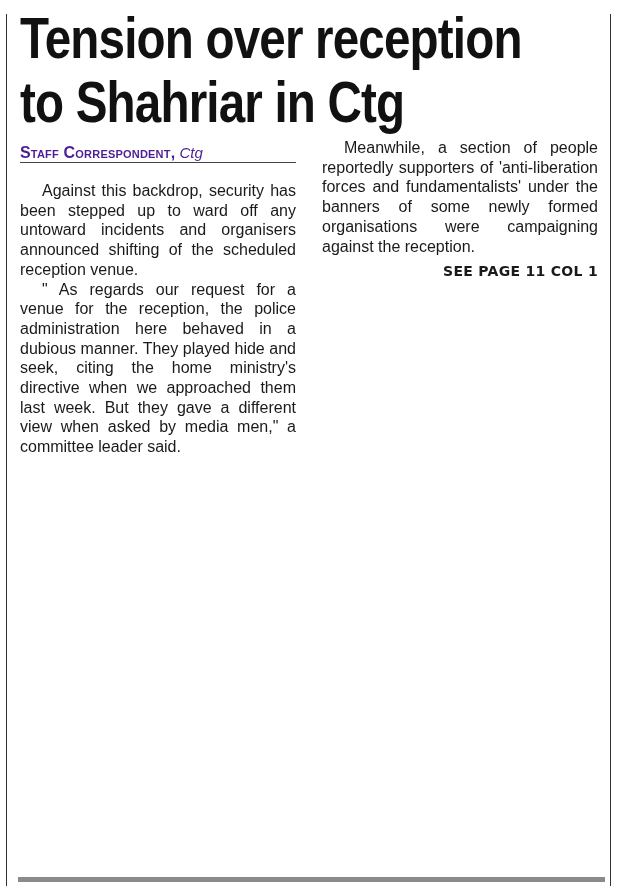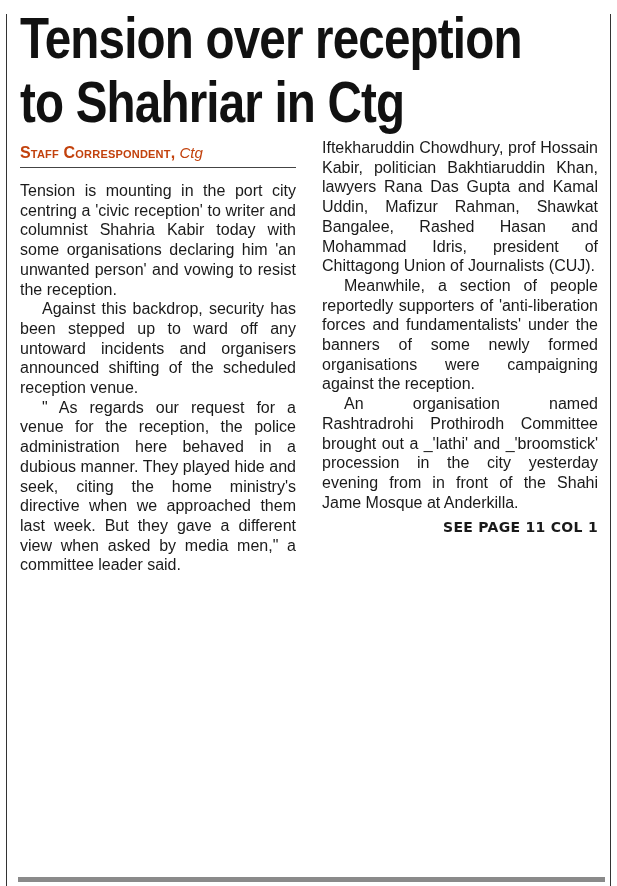--- a/index.html
+++ b/index.html
@@ -9,22 +9,22 @@
   .headline {
     position: absolute; left: 20px; top: 6px; width: 580px;
     font-family: "Liberation Sans", sans-serif; font-weight: bold;
     font-size: 58px; line-height: 64px; letter-spacing: -1px;
     transform: scaleX(0.82); transform-origin: left top;
     white-space: nowrap; color: #111;
   }
   .headline div { margin: 0; }
   .byline {
     position: absolute; left: 20px; top: 144px; width: 276px;
-    font-family: "Liberation Sans", sans-serif; font-size: 15px; color: #c2410c;
-    border-bottom: 1.5px solid #444; padding-bottom: 5px;
+    font-family: "Liberation Sans", sans-serif; font-size: 15px; color: #4c1d95;
+    border-bottom: 1.5px solid #444; 
   }
   .byline .name { font-weight: bold; font-variant: small-caps; font-size: 16px; letter-spacing: 0.2px; }
   .byline .loc { font-style: italic; }
   .col {
     position: absolute; width: 276px;
     font-family: "Liberation Sans", sans-serif; font-size: 16px; line-height: 19.7px;
     text-align: justify; color: #1a1a1a;
   }
   .col-left { left: 20px; top: 181px; }
   .col-right { left: 322px; top: 138px; }
@@ -46,25 +46,22 @@
   <div>Tension over reception</div>
   <div>to Shahriar in Ctg</div>
 </h1>
 
 <div class="byline">
   <span class="name">Staff Correspondent,</span>
   <span class="loc">Ctg</span>
 </div>
 
 <div class="col col-left">
-  <p class="noindent">Tension is mounting in the port city centring a 'civic reception' to writer and columnist Shahria Kabir today with some organisations declaring him 'an unwanted person' and vowing to resist the reception.</p>
   <p>Against this backdrop, security has been stepped up to ward off any untoward incidents and organisers announced shifting of the scheduled reception venue.</p>
   <p>" As regards our request for a venue for the reception, the police administration here behaved in a dubious manner. They played hide and seek, citing the home ministry's directive when we approached them last week. But they gave a different view when asked by media men," a committee leader said.</p>
 </div>
 
 <div class="col col-right">
-  <p class="noindent">Iftekharuddin Chowdhury, prof Hossain Kabir, politician Bakhtiaruddin Khan, lawyers Rana Das Gupta and Kamal Uddin, Mafizur Rahman, Shawkat Bangalee, Rashed Hasan and Mohammad Idris, president of Chittagong Union of Journalists (CUJ).</p>
   <p>Meanwhile, a section of people reportedly supporters of 'anti-liberation forces and fundamentalists' under the banners of some newly formed organisations were campaigning against the reception.</p>
-  <p>An organisation named Rashtradrohi Prothirodh Committee brought out a _'lathi' and _'broomstick' procession in the city yesterday evening from in front of the Shahi Jame Mosque at Anderkilla.</p>
   <div class="see-page">SEE PAGE 11 COL 1</div>
 </div>
 
 <div class="bottom-bar"></div>
 
 </body></html>

